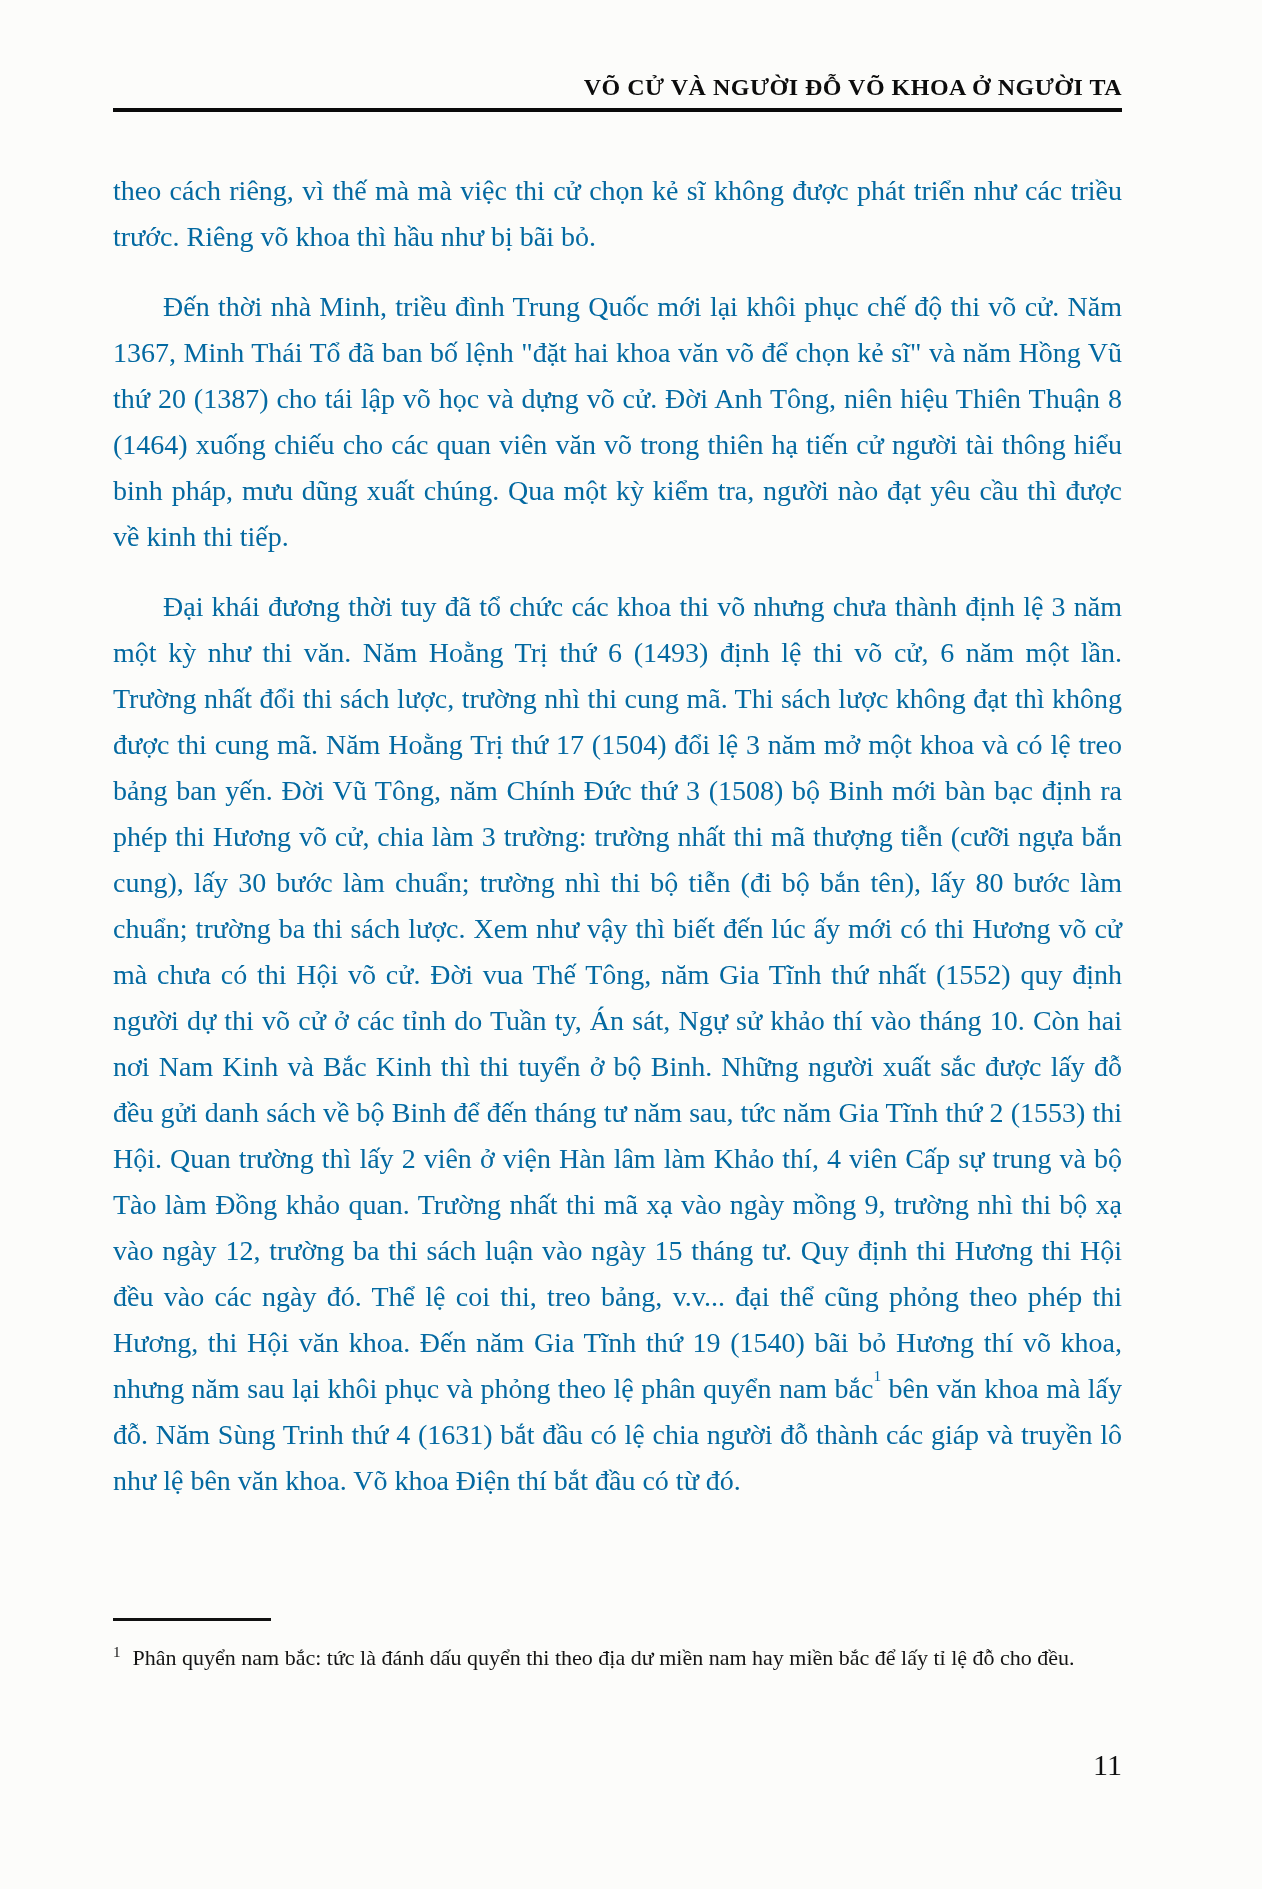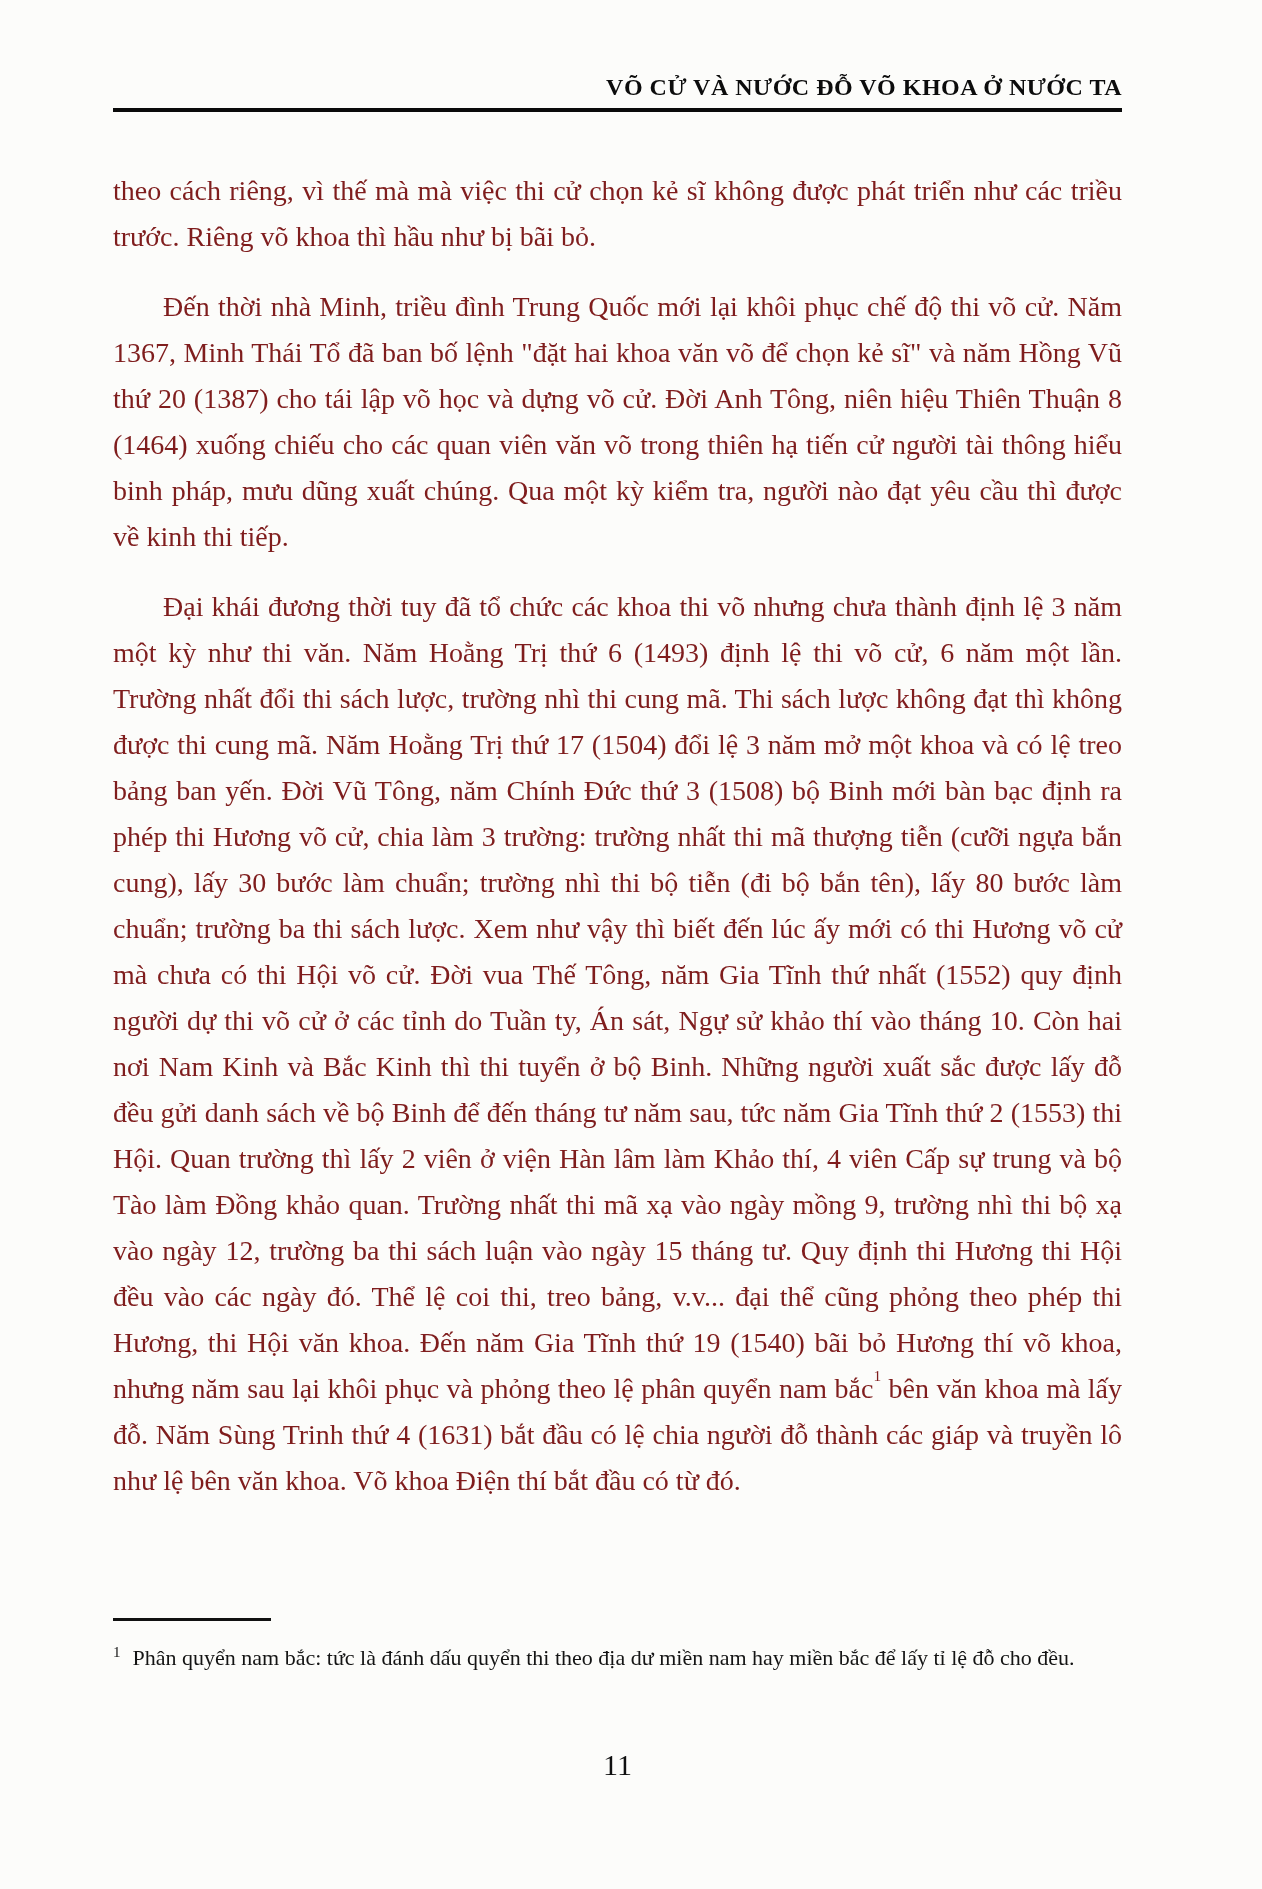--- a/index.html
+++ b/index.html
@@ -37,21 +37,21 @@
     height: 0;
     border: none;
     border-top: 4px solid #0a0a0a;
     margin: 8px 0 0 0;
   }
   .body-text {
     margin-top: 56px;
     font-size: 28px;
     line-height: 46px;
     text-align: justify;
-    color: #7f1d1d;
+    color: #0369a1;
   }
   .body-text p { margin: 0; }
   .body-text p.indent { text-indent: 50px; margin-top: 24px; }
   sup.fnref {
     font-size: 0.55em;
     line-height: 0;
     position: relative;
     top: -0.45em;
   }
   .footnote-area {
@@ -81,32 +81,32 @@
   .footnote-text {
     flex: 1;
     text-align: justify;
     margin-top: 7px;
   }
   .page-number {
     position: absolute;
     left: 113px;
     top: 1748px;
     width: 1009px;
-    text-align: center;
+    text-align: right;
     font-size: 30px;
     color: #101010;
     font-family: Liberation Serif, serif;
   }
 </style>
 </head>
 <body>
 
 <div class="page">
   <div class="column">
-    <div class="running-header">VÕ CỬ VÀ NƯỚC ĐỖ VÕ KHOA Ở NƯỚC TA</div>
+    <div class="running-header">VÕ CỬ VÀ NGƯỜI ĐỖ VÕ KHOA Ở NGƯỜI TA</div>
     <div class="header-rule"></div>
     <div class="body-text">
       <p>theo cách riêng, vì thế mà mà việc thi cử chọn kẻ sĩ không được phát triển như các triều trước. Riêng võ khoa thì hầu như bị bãi bỏ.</p>
       <p class="indent">Đến thời nhà Minh, triều đình Trung Quốc mới lại khôi phục chế độ thi võ cử. Năm 1367, Minh Thái Tổ đã ban bố lệnh "đặt hai khoa văn võ để chọn kẻ sĩ" và năm Hồng Vũ thứ 20 (1387) cho tái lập võ học và dựng võ cử. Đời Anh Tông, niên hiệu Thiên Thuận 8 (1464) xuống chiếu cho các quan viên văn võ trong thiên hạ tiến cử người tài thông hiểu binh pháp, mưu dũng xuất chúng. Qua một kỳ kiểm tra, người nào đạt yêu cầu thì được về kinh thi tiếp.</p>
       <p class="indent"><span>Đại khái đương thời tuy đã tổ chức các khoa thi võ nhưng chưa thành định lệ 3 năm một kỳ như thi văn. Năm Hoằng Trị thứ 6 (1493) định lệ thi võ cử, 6 năm một lần. Trường nhất đổi thi sách lược, trường nhì thi cung mã. Thi sách lược không đạt thì không được thi cung mã. Năm Hoằng Trị thứ 17 (1504) đổi lệ 3 năm mở một khoa và có lệ treo bảng ban yến. Đời Vũ Tông, năm Chính Đức thứ 3 (1508) bộ Binh mới bàn bạc định ra phép thi Hương võ cử, chia làm 3 trường: trường nhất thi mã thượng tiễn (cưỡi ngựa bắn cung), lấy 30 bước làm chuẩn; trường nhì thi bộ tiễn (đi bộ bắn tên), lấy 80 bước làm chuẩn; trường ba thi sách lược. Xem như vậy thì biết đến lúc ấy mới có thi Hương võ cử mà chưa có thi Hội võ cử. Đời vua Thế Tông, năm Gia Tĩnh thứ nhất (1552) quy định người dự thi võ cử ở các tỉnh do Tuần ty, Án sát, Ngự sử khảo thí vào tháng 10. Còn hai nơi Nam Kinh và Bắc Kinh thì thi tuyển ở bộ Binh. Những người xuất sắc được lấy đỗ đều gửi danh sách về bộ Binh để đến tháng tư năm sau, tức năm Gia Tĩnh thứ 2 (1553) thi Hội. Quan trường thì lấy 2 viên ở viện Hàn lâm làm Khảo thí, 4 viên Cấp sự trung và bộ Tào làm Đồng khảo quan. Trường nhất thi mã xạ vào ngày mồng 9, trường nhì thi bộ xạ vào ngày 12, trường ba thi sách luận vào ngày 15 tháng tư. Quy định thi Hương thi Hội đều vào các ngày đó. Thể lệ coi thi, treo bảng, v.v... đại thể cũng phỏng theo phép thi Hương, thi Hội văn khoa. Đến năm Gia Tĩnh thứ 19 (1540) bãi bỏ Hương thí võ khoa, nhưng năm sau lại khôi phục và phỏng theo lệ phân quyển nam bắc</span><sup class="fnref">1</sup><span> bên văn khoa mà lấy đỗ. Năm Sùng Trinh thứ 4 (1631) bắt đầu có lệ chia người đỗ thành các giáp và truyền lô như lệ bên văn khoa. Võ khoa Điện thí bắt đầu có từ đó.</span></p>
     </div>
   </div>
 
   <div class="footnote-area">
     <div class="footnote-separator"></div>

